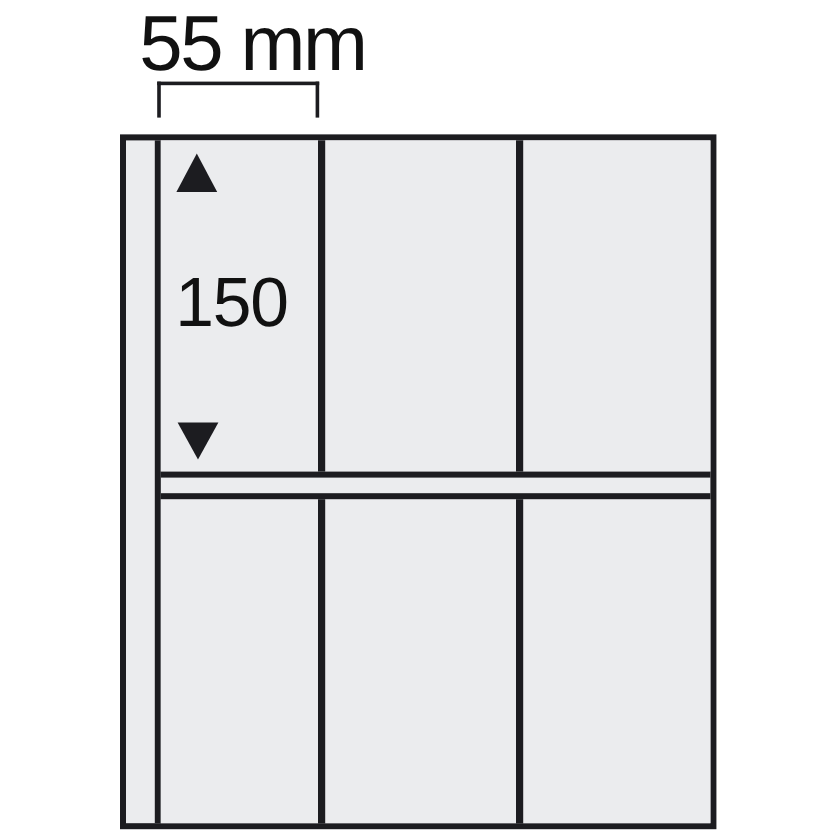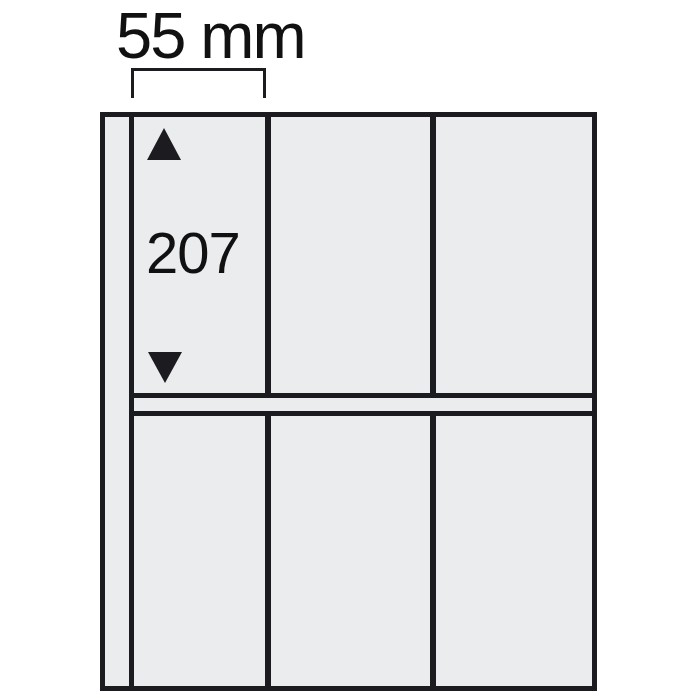--- a/index.html
+++ b/index.html
@@ -117,18 +117,18 @@
   <div class="vdiv r1 c2"></div>
   <div class="vdiv r2 c1"></div>
   <div class="vdiv r2 c2"></div>
 
   <div class="hline a"></div>
   <div class="hline b"></div>
 
   <div class="arrow-up"></div>
 
   <div class="height-label">
-    <div>207</div>
+    <div>150</div>
   </div>
 
   <div class="arrow-down"></div>
 
 </div>
 
 </body></html>

